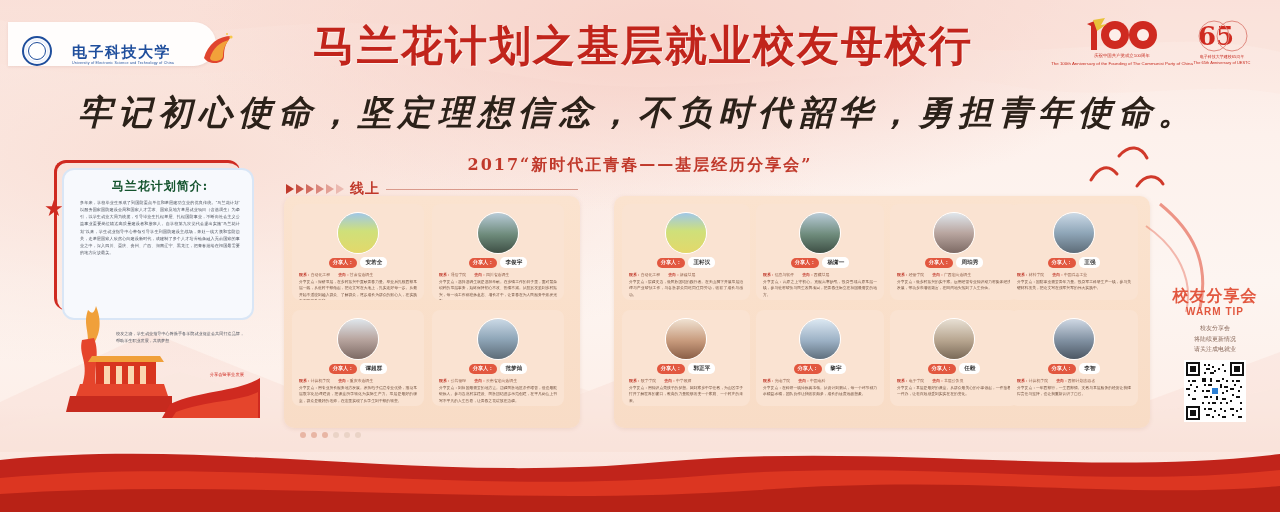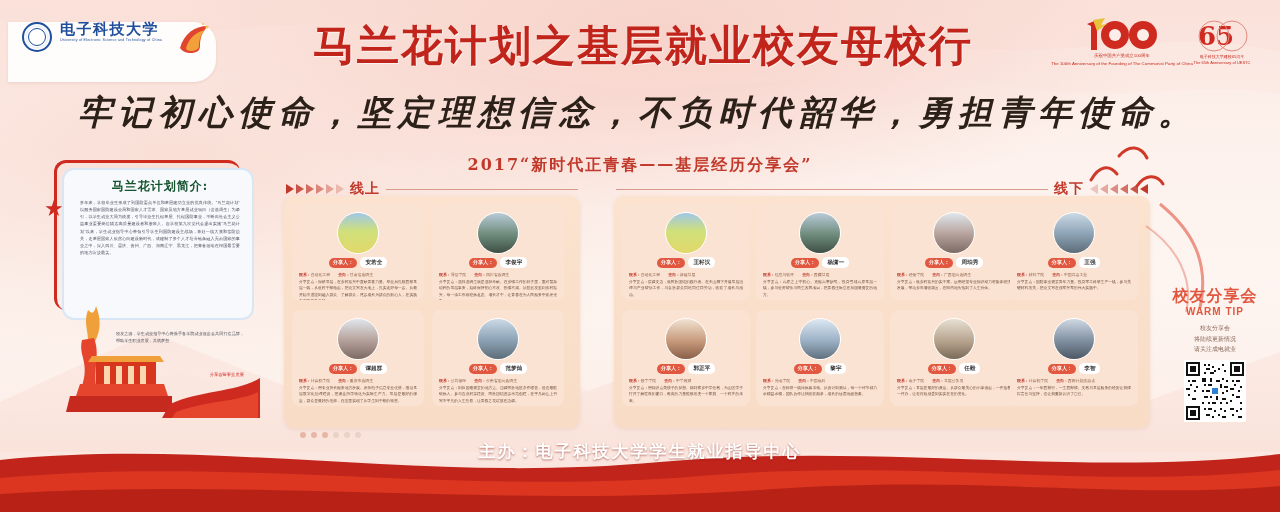--- a/index.html
+++ b/index.html
@@ -23,23 +23,23 @@
   
   .bg-mountain {
     position: absolute; bottom: 60px; left: 0; width: 1280px; height: 200px;
     opacity: .5;
   }
   .bg-clouds { position:absolute; left:0; top:0; width:1280px; height:160px; opacity:.55;}
 
   
   .logo-pill {
     position: absolute; left: 8px; top: 22px;
-    width: 208px; height: 60px; background: #fffdfc;
+    width: 208px; height: 44px; background: #fffdfc;
     border-radius: 0 22px 22px 0;
-    display: flex; align-items: flex-start; gap: 8px; padding-left: 14px;
+    display: flex; align-items: flex-end; gap: 20px; padding-left: 14px;
     box-shadow: 0 1px 3px rgba(120,40,30,.10);
   }
   .uestc-seal { width: 30px; height: 30px; border-radius: 50%;
     border: 2px solid #1f4e9c; position: relative; flex: 0 0 auto;
     background: radial-gradient(circle,#ffffff 54%, #e8eefa 56%, #ffffff 70%);
   }
   .uestc-seal::after{
     content:""; position:absolute; inset:4px; border-radius:50%;
     border:1px solid #1f4e9c;
   }
@@ -269,32 +269,20 @@
         <span class="tri tri-r" style="opacity:.85"></span>
       <span class="tri tri-r" style="opacity:.7"></span>
         <span class="tri tri-r" style="opacity:.55"></span>
       <span class="tri tri-r" style="opacity:.4"></span>
         <span class="tri tri-r" style="opacity:.25"></span>
     </div>
     <span class="sec-label">线上</span>
     <span class="sec-rule"></span>
   </div>
 
-  <div class="sec-head sec-head-offline">
-    <span class="sec-rule"></span>
-    <span class="sec-label">线下</span>
-    <div class="tri-row">
-      <span class="tri tri-l" style="opacity:.25"></span>
-        <span class="tri tri-l" style="opacity:.4"></span>
-      <span class="tri tri-l" style="opacity:.55"></span>
-        <span class="tri tri-l" style="opacity:.7"></span>
-      <span class="tri tri-l" style="opacity:.85"></span>
-        <span class="tri tri-l" style="opacity:1"></span>
-    </div>
-  </div>
 
   <div class="panel panel-online" id="panel-online"></div>
   <div class="panel panel-offline" id="panel-offline"></div>
 
   <div id="cards-layer">
       <div class="card" style="left: 292px; top: 204px; width: 132px; height: 96px;">
         <div class="card-photo">
           <div style="background: linear-gradient(rgb(159, 199, 232) 0%, rgb(207, 224, 122) 45%, rgb(227, 216, 106) 100%);"></div>
         </div>
         <div class="name-row">
@@ -571,21 +559,20 @@
         <rect x="13" y="13" width="3" height="3" fill="#2b7fd4"></rect>
       </svg>
     </div>
   </div>
 
   <svg class="footer-band" viewBox="0 0 1280 78" preserveAspectRatio="none">
     <path d="M0,26 C220,4 420,50 660,28 C880,8 1080,44 1280,20 L1280,78 L0,78 Z" fill="#c1241b"></path>
     <path d="M0,44 C240,22 460,62 700,42 C920,24 1100,56 1280,36 L1280,78 L0,78 Z" fill="#e03a22" opacity=".85"></path>
     <path d="M0,60 C260,44 500,74 760,56 C980,40 1120,66 1280,52 L1280,78 L0,78 Z" fill="#a81a12" opacity=".7"></path>
   </svg>
-  <div class="footer-text">主办：电子科技大学学生就业指导中心</div>
 
   <svg class="ribbon" style="left:1085px;top:140px;" width="90" height="70" viewBox="0 0 90 70">
     <path d="M6,40 C14,26 24,24 32,34" stroke="#d0392a" stroke-width="3" fill="none" stroke-linecap="round"></path>
     <path d="M34,16 C44,4 56,6 62,18" stroke="#d0392a" stroke-width="3" fill="none" stroke-linecap="round"></path>
     <path d="M52,46 C60,34 72,34 78,44" stroke="#d0392a" stroke-width="3" fill="none" stroke-linecap="round"></path>
   </svg>
   <svg class="ribbon" style="left:1140px;top:196px;" width="110" height="120" viewBox="0 0 110 120">
     <path d="M20,8 C52,34 70,66 60,112" stroke="#e0452f" stroke-width="3" fill="none" opacity=".55"></path>
     <path d="M6,30 C38,52 54,84 46,116" stroke="#e0452f" stroke-width="2" fill="none" opacity=".35"></path>
   </svg>

